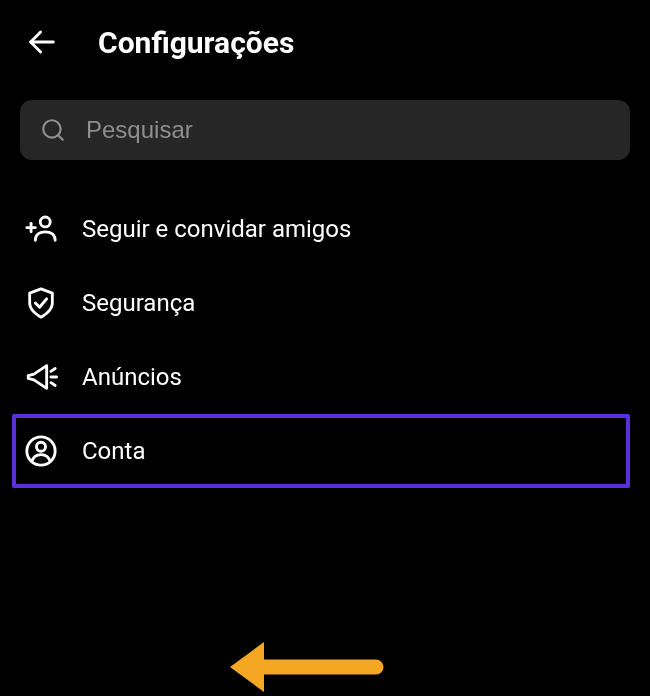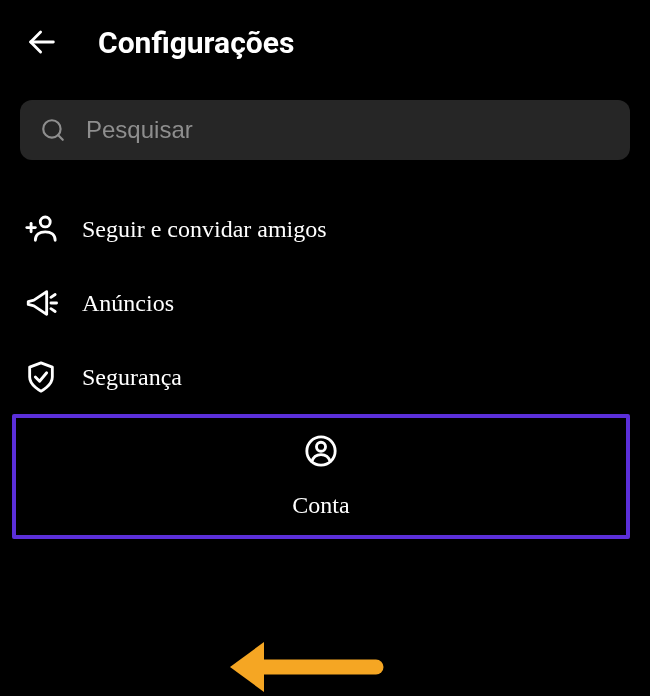--- a/index.html
+++ b/index.html
@@ -60,28 +60,26 @@
     }
     .menu-list {
       padding: 0 20px;
     }
     .menu-item {
       display: flex;
       align-items: center;
       gap: 24px;
       padding: 20px 4px;
       cursor: pointer;
-      font-family: Liberation Serif, serif;
     }
     .menu-item.highlighted {
       border: 4px solid #5b2fd9;
       border-radius: 2px;
       padding: 16px 8px;
       margin-left: -8px;
-      flex-direction: column;
     }
     .menu-icon {
       width: 34px;
       height: 34px;
       display: flex;
       align-items: center;
       justify-content: center;
       flex-shrink: 0;
     }
     .menu-label {
@@ -134,37 +132,37 @@
         </svg>
       </div>
       <span class="menu-label">Seguir e convidar amigos</span>
     </div>
 
 
 
     <div class="menu-item">
       <div class="menu-icon">
         <svg width="34" height="34" viewBox="0 0 24 24" fill="none" stroke="#ffffff" stroke-width="2" stroke-linecap="round" stroke-linejoin="round">
+          <path d="M12 22s8-4 8-10V5l-8-3-8 3v7c0 6 8 10 8 10z"></path>
+          <polyline points="8 12 11 15 16 9"></polyline>
+        </svg>
+      </div>
+      <span class="menu-label">Segurança</span>
+    </div>
+
+    <div class="menu-item">
+      <div class="menu-icon">
+        <svg width="34" height="34" viewBox="0 0 24 24" fill="none" stroke="#ffffff" stroke-width="2" stroke-linecap="round" stroke-linejoin="round">
           <path d="M3 11 L3 13 L7 14 L16 20 L16 4 L7 10 L3 11 Z"></path>
           <path d="M19 8 L22 6"></path>
           <path d="M19 12 L23 12"></path>
           <path d="M19 16 L22 18"></path>
         </svg>
       </div>
       <span class="menu-label">Anúncios</span>
-    </div>
-
-    <div class="menu-item">
-      <div class="menu-icon">
-        <svg width="34" height="34" viewBox="0 0 24 24" fill="none" stroke="#ffffff" stroke-width="2" stroke-linecap="round" stroke-linejoin="round">
-          <path d="M12 22s8-4 8-10V5l-8-3-8 3v7c0 6 8 10 8 10z"></path>
-          <polyline points="8 12 11 15 16 9"></polyline>
-        </svg>
-      </div>
-      <span class="menu-label">Segurança</span>
     </div>
 
     <div class="menu-item highlighted">
       <div class="menu-icon">
         <svg width="34" height="34" viewBox="0 0 24 24" fill="none" stroke="#ffffff" stroke-width="2" stroke-linecap="round" stroke-linejoin="round">
           <circle cx="12" cy="12" r="10"></circle>
           <circle cx="12" cy="9" r="3.2"></circle>
           <path d="M5.5 19.5 C6.5 16 9 14.5 12 14.5 C15 14.5 17.5 16 18.5 19.5"></path>
         </svg>
       </div>

